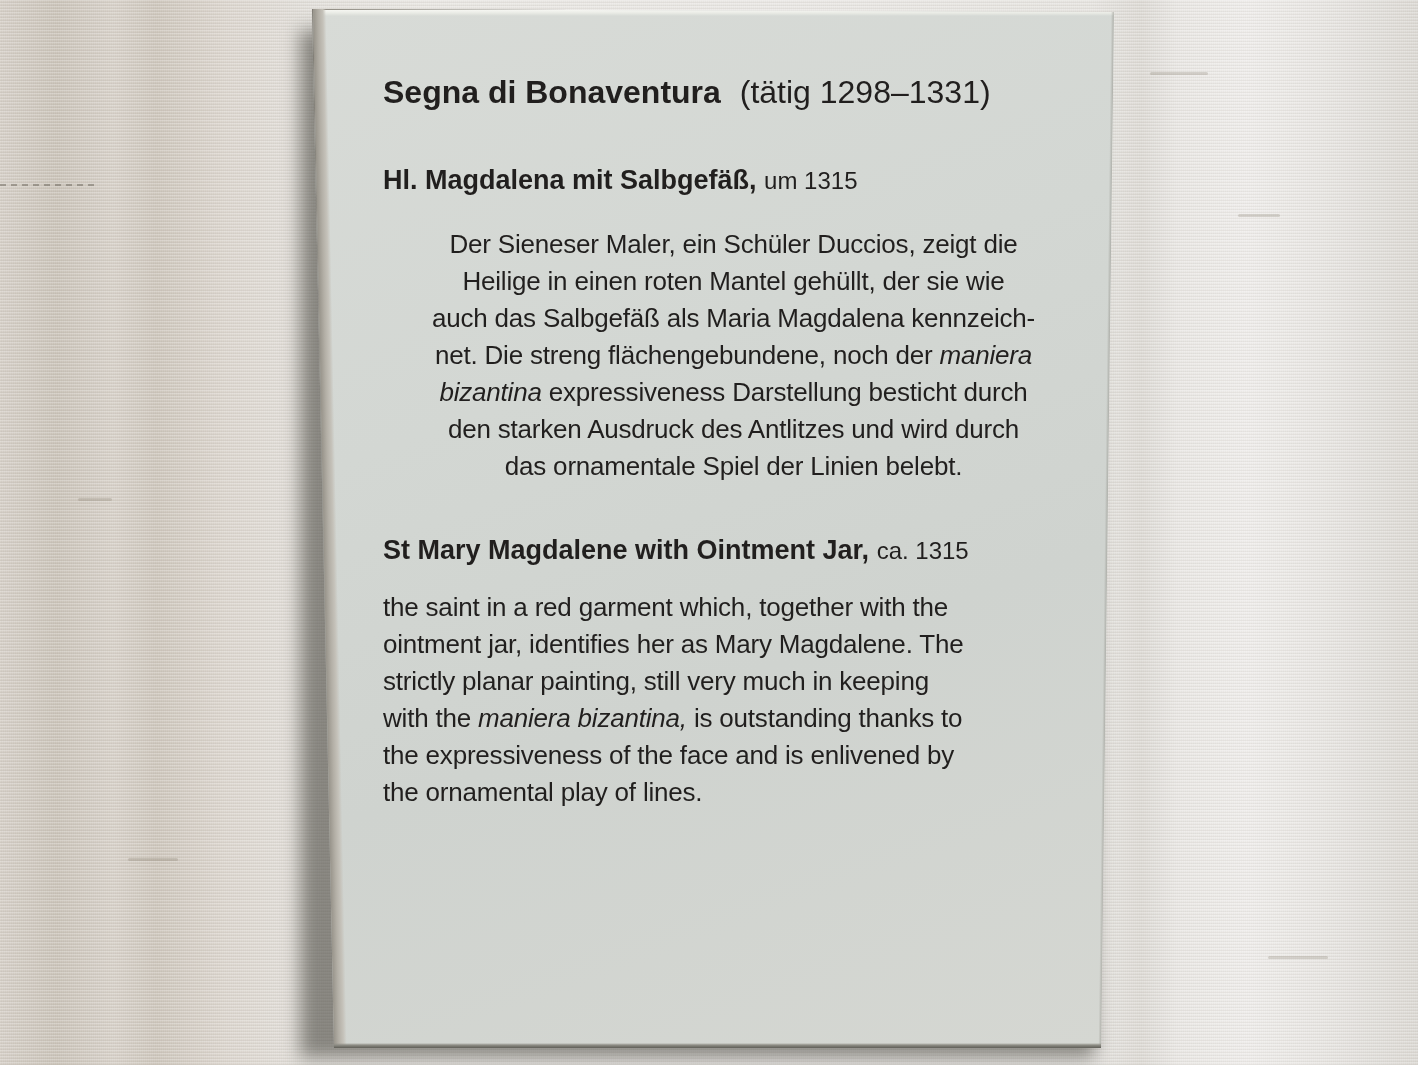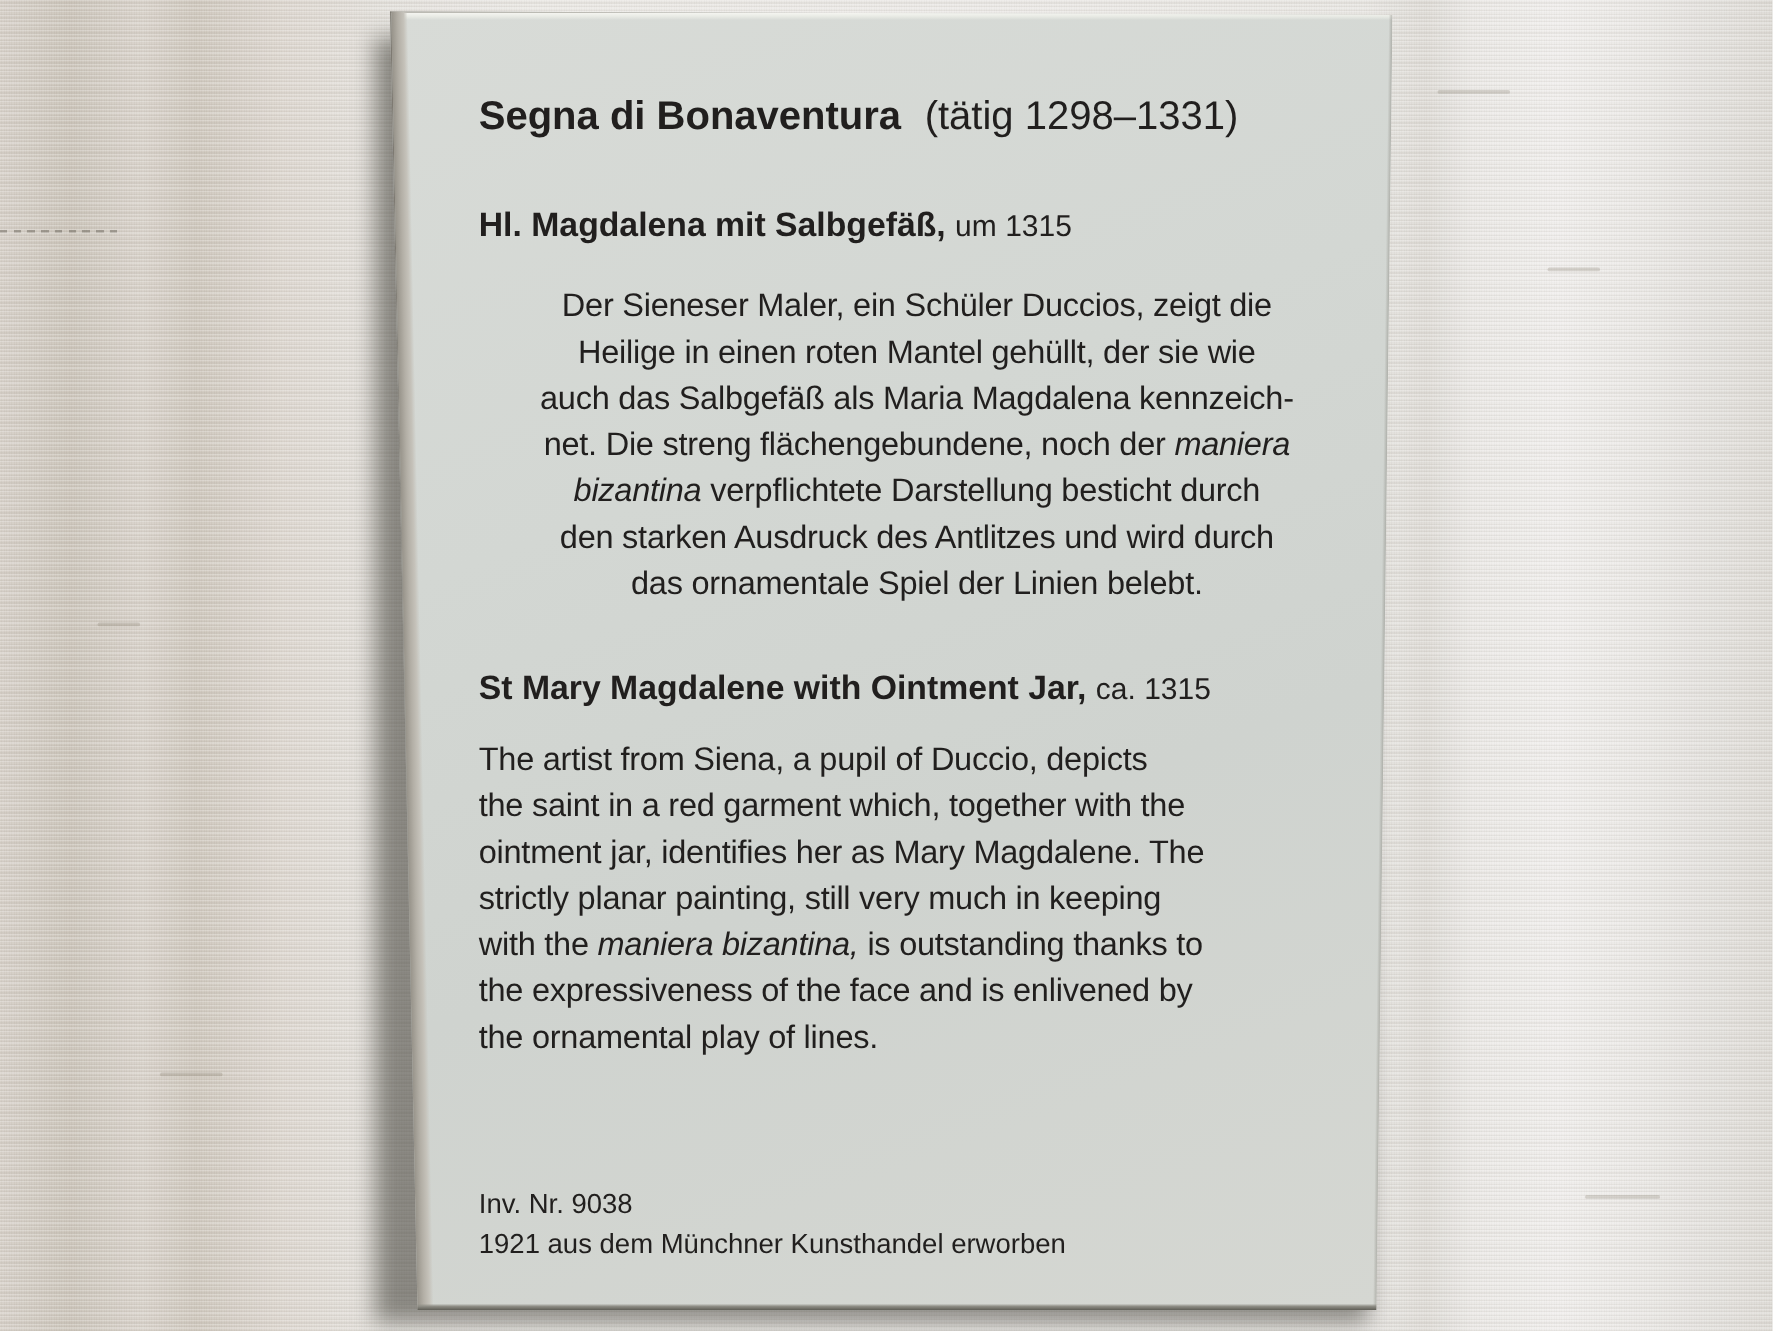--- a/index.html
+++ b/index.html
@@ -111,37 +111,32 @@
   <div class="tx de-heading">
     <span class="h-title">Hl. Magdalena mit Salbgefäß,</span>
     <span class="h-date">um 1315</span>
   </div>
 
   <div class="tx para de-para">
       <div><span>Der Sieneser Maler, ein Schüler Duccios, zeigt die</span></div>
       <div><span>Heilige in einen roten Mantel gehüllt, der sie wie</span></div>
       <div><span>auch das Salbgefäß als Maria Magdalena kennzeich-</span></div>
       <div><span>net. Die streng flächengebundene, noch der </span><span class="it">maniera</span></div>
-      <div><span class="it">bizantina</span><span> verpflichtete Darstellung besticht durch</span></div>
+      <div><span class="it">bizantina</span><span> expressiveness Darstellung besticht durch</span></div>
       <div><span>den starken Ausdruck des Antlitzes und wird durch</span></div>
       <div><span>das ornamentale Spiel der Linien belebt.</span></div>
     </div>
 
   <div class="tx en-heading">
     <span class="h-title">St Mary Magdalene with Ointment Jar,</span>
     <span class="h-date">ca. 1315</span>
   </div>
 
   <div class="tx para en-para">
-      <div><span>The artist from Siena, a pupil of Duccio, depicts</span></div>
       <div><span>the saint in a red garment which, together with the</span></div>
       <div><span>ointment jar, identifies her as Mary Magdalene. The</span></div>
       <div><span>strictly planar painting, still very much in keeping</span></div>
       <div><span>with the </span><span class="it">maniera bizantina,</span><span> is outstanding thanks to</span></div>
       <div><span>the expressiveness of the face and is enlivened by</span></div>
       <div><span>the ornamental play of lines.</span></div>
     </div>
 
-  <div class="tx footer">
-    <div>Inv. Nr. 9038</div>
-    <div>1921 aus dem Münchner Kunsthandel erworben</div>
-  </div>
 </div>
 
 </body></html>

